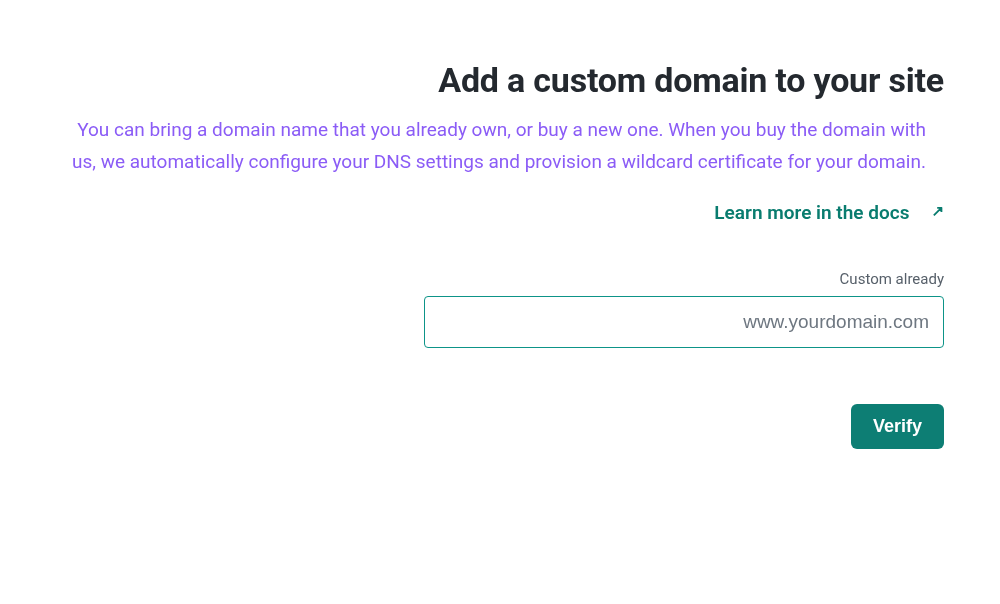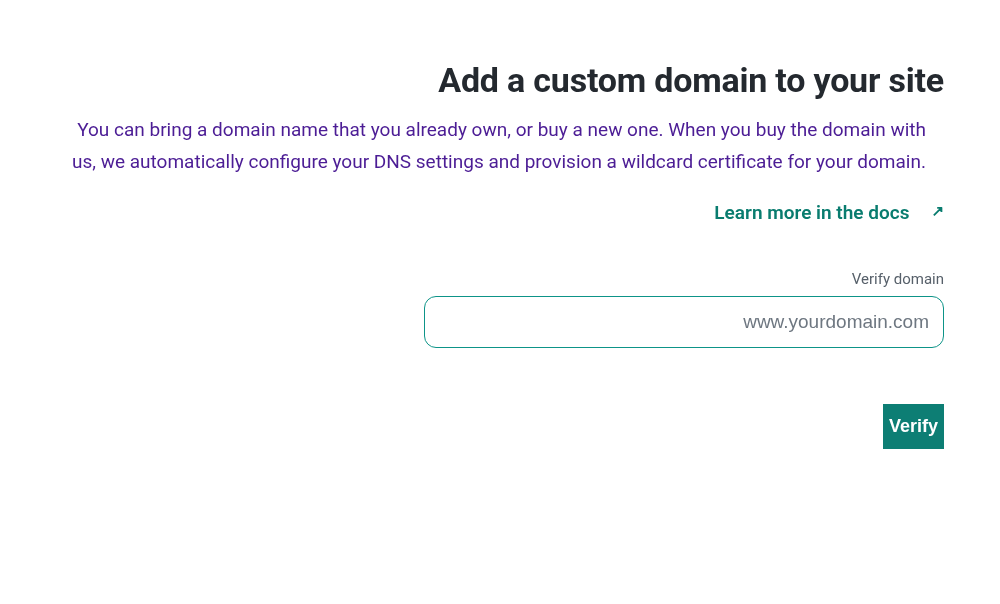--- a/index.html
+++ b/index.html
@@ -14,21 +14,21 @@
     .heading {
       font-size: 34px;
       font-weight: 700;
       color: #24292f;
       margin-bottom: 14px;
       letter-spacing: -0.2px;
     }
     .description {
       font-size: 19px;
       line-height: 1.7;
-      color: #4c1d95;
+      color: #8b5cf6;
       margin-bottom: 22px;
       max-width: 870px;
     }
     .docs-link {
       display: inline-flex;
       align-items: center;
       gap: 22px;
       font-size: 19px;
       font-weight: 600;
       color: #097C6F;
@@ -45,57 +45,57 @@
     .field-label {
       font-size: 15px;
       color: #57606a;
       margin-bottom: 8px;
       display: block;
     }
     .domain-input {
       width: 520px;
       height: 52px;
       border: 1.5px solid #0D9488;
-      border-radius: 12px;
+      border-radius: 4px;
       padding: 0 14px;
       font-size: 19px;
       color: #24292f;
       outline: none;
       background: #ffffff;
       margin-bottom: 56px;
     }
     .domain-input::placeholder {
       color: #6e7781;
     }
     .verify-button {
       background: #0D7E74;
       color: #ffffff;
       font-size: 18px;
       font-weight: 600;
       border: none;
-      border-radius: 0;
-      padding: 12px 6px;
+      border-radius: 6px;
+      padding: 12px 22px;
       cursor: pointer;
     }
   </style>
 </head>
 <body>
 
 
 
 <h1 class="heading">Add a custom domain to your site</h1>
 
 <p class="description">You can bring a domain name that you already own, or buy a new one. When you buy the domain with us, we automatically configure your DNS settings and provision a wildcard certificate for your domain.</p>
 
 <a class="docs-link">
   <span>Learn more in the docs</span>
   <span class="external-icon">↗</span>
 </a>
 
 <div>
-  <label class="field-label">Verify domain</label>
+  <label class="field-label">Custom already</label>
   <input type="text" class="domain-input" placeholder="www.yourdomain.com" style="">
 </div>
 
 <button class="verify-button">Verify</button>
 
 
 
 
 </body></html>

